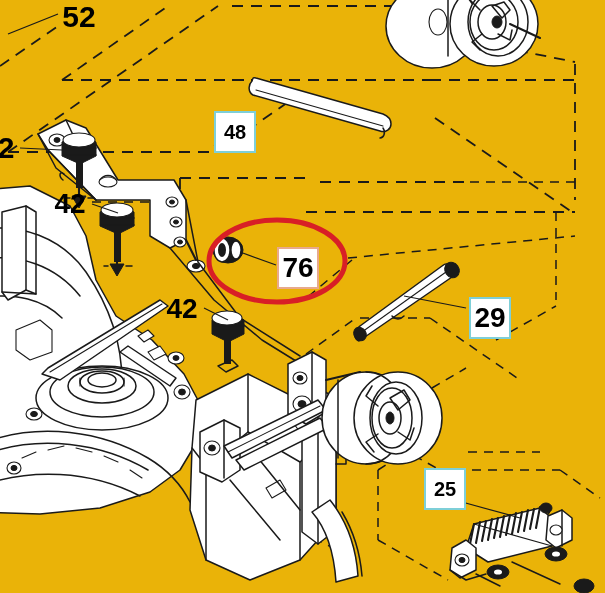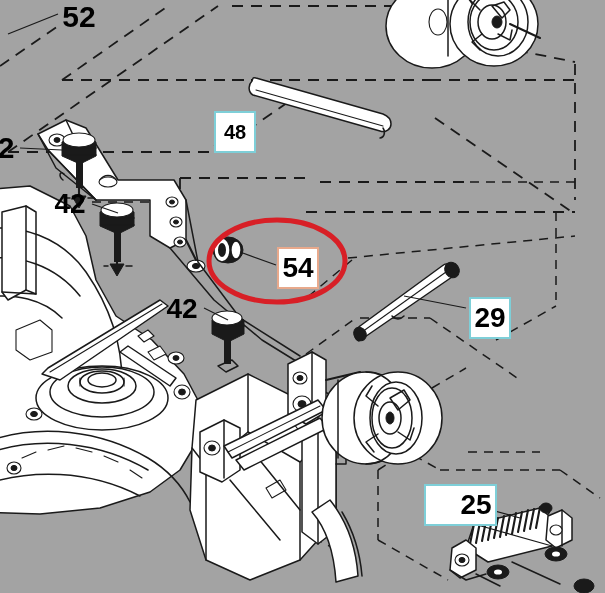--- a/index.html
+++ b/index.html
@@ -1,17 +1,17 @@
 <!DOCTYPE html>
 <html><head>
 <meta charset="utf-8">
 <style>
   html,body{margin:0;padding:0;background:#ffffff;}
   body{font-family:"Liberation Sans",sans-serif;}
-  #stage{position:relative;width:605px;height:593px;background:#a3a3a3;overflow:hidden;}
+  #stage{position:relative;width:605px;height:593px;background:#eab308;overflow:hidden;}
   #art{position:absolute;left:0;top:0;width:605px;height:593px;}
   .callout{position:absolute;display:flex;align-items:center;justify-content:center;
            font-family:"Liberation Sans",sans-serif;font-weight:bold;color:#000;
            line-height:1;user-select:none;}
   .callout.boxed{background:#ffffff;}
   .callout.plain{background:transparent;}
 </style>
 </head>
 <body>
 
@@ -327,19 +327,19 @@
   <div class="callout plain" style="left:57px;top:0px;width:44px;height:34px;font-size:30px;">52</div>
 
   <div class="callout plain" style="left:-6px;top:131px;width:24px;height:34px;font-size:30px;">2</div>
 
   <div class="callout plain" style="left:48px;top:188px;width:44px;height:32px;font-size:28px;">42</div>
 
   <div class="callout plain" style="left:160px;top:293px;width:44px;height:32px;font-size:28px;">42</div>
 
   <div class="callout boxed" style="left:214px;top:111px;width:38px;height:38px;font-size:20px;border:2px solid #7ecfd8;">48</div>
 
-  <div class="callout boxed" style="left:277px;top:247px;width:38px;height:38px;font-size:28px;border:2px solid #e8a98c;">54</div>
+  <div class="callout boxed" style="left:277px;top:247px;width:38px;height:38px;font-size:28px;border:2px solid #e8a98c;">76</div>
 
   <div class="callout boxed" style="left:469px;top:297px;width:38px;height:38px;font-size:28px;border:2px solid #7ecfd8;">29</div>
 
-  <div class="callout boxed" style="left:424px;top:484px;width:38px;height:38px;font-size:28px;border:2px solid #7ecfd8;padding-left:31px;">25</div>
+  <div class="callout boxed" style="left:424px;top:468px;width:38px;height:38px;font-size:20px;border:2px solid #7ecfd8;">25</div>
 
 </div>
 
 </body></html>

